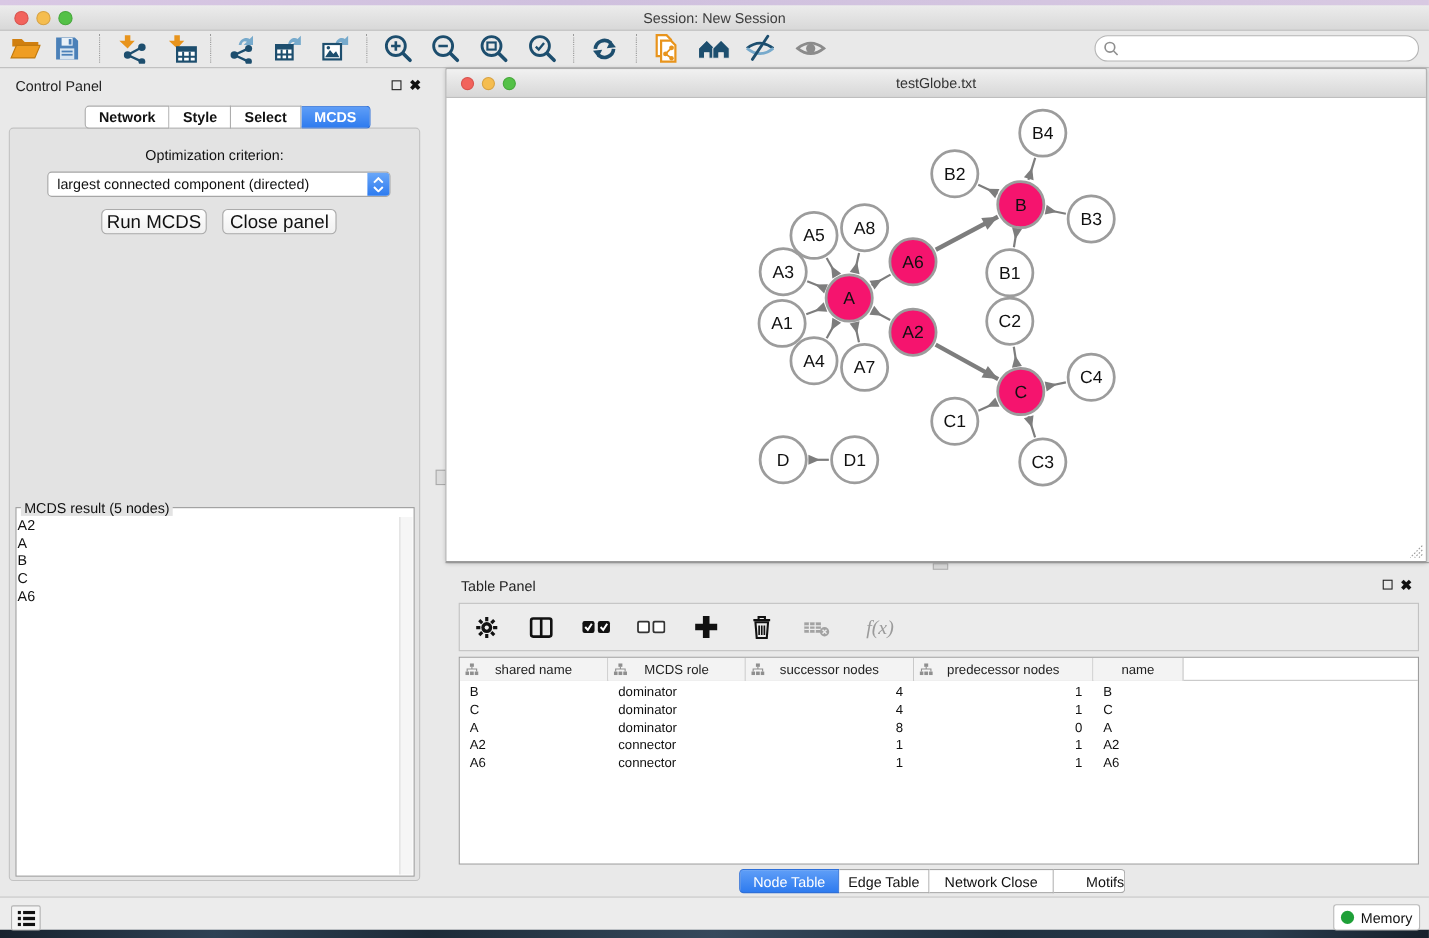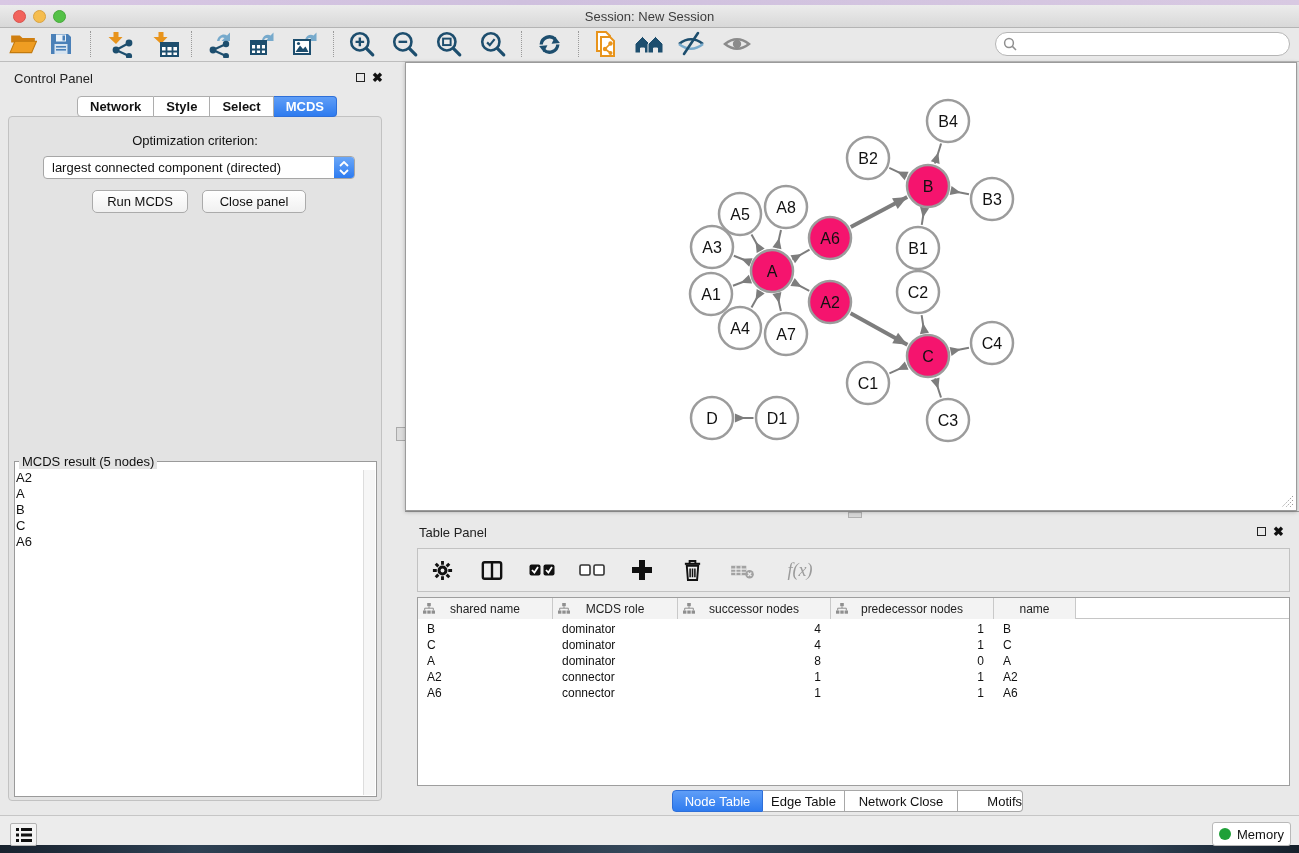--- a/index.html
+++ b/index.html
@@ -42,21 +42,21 @@
   .seg-tab:last-child { border-radius:0 4px 4px 0; }
   .seg-tab.active { background:linear-gradient(#5f9ef7,#2e7bef); border-color:#2e6fd8; color:#fff; }
 
   #opt-label { left:8px; top:133px; width:374px; text-align:center; font-size:13px; color:#111; }
   #criterion { left:43px; top:156px; width:312px; height:23px; background:#fff; border:1px solid #a6a6a6;
     border-radius:4px; display:flex; align-items:center; }
   #criterion .val { flex:1; font-size:13px; padding-left:8px; color:#111; white-space:nowrap; overflow:hidden; }
   #criterion .spin { width:20px; height:21px; border-radius:0 3px 3px 0;
     background:linear-gradient(#6aa7f8,#2d7bf0); display:flex; flex-direction:column; align-items:center; justify-content:center; gap:2px; }
   .btn { background:linear-gradient(#ffffff,#f0f0f0); border:1px solid #ababab; border-radius:5px;
-    font-size:13px; color:#111; text-align:center; }
+    font-size:17px; color:#111; text-align:center; }
   #run-btn { left:92px; top:190px; width:96px; height:23px; line-height:21px; }
   #closep-btn { left:202px; top:190px; width:104px; height:23px; line-height:21px; }
 
   #result-group { left:14px; top:461px; width:363px; height:336px; border:1px solid #9a9a9a; background:#fff; }
   #result-title { left:19px; top:454px; background:#e3e3e3; padding:0 3px; font-size:13px; color:#111; }
   #result-list { left:16px; top:470px; }
   .result-item { font-size:13px; color:#111; height:16px; line-height:16px; }
   #result-scroll { left:363px; top:470px; width:12px; height:325px; background:#f6f6f6; border-left:1px solid #ddd; }
 
   
@@ -295,20 +295,26 @@
     <div class="result-item">C</div>
     <div class="result-item">A6</div>
   </div>
 <div class="abs" id="result-scroll"></div>
 
 <div class="abs" id="vsplit-grip"></div>
 <div class="abs" id="hsplit"></div>
 <div class="abs" id="hsplit-grip"></div>
 
 <div class="abs" id="net-frame">
+  <div class="abs" id="net-titlebar">
+    <div class="abs light red" style="left:13px"></div>
+    <div class="abs light yellow" style="left:32px"></div>
+    <div class="abs light green" style="left:51px"></div>
+    <div class="title">testGlobe.txt</div>
+  </div>
   <div class="abs" id="net-canvas">
     <svg id="graph-svg" width="890" height="421" viewBox="405 88 890 421">
         <line x1="759.4959332173705" y1="249.5083810434412" x2="750.5040667826295" y2="233.4916189565588" stroke="#7D7D7D" stroke-width="2"></line>
         <polygon points="754.550406678263,240.69916189565586 763.7016470364665,247.60313176134827 755.67939621092,252.10685152305854" fill="#7D7D7D"></polygon>
         <line x1="776.0218766519276" y1="247.04284959118786" x2="779.9781233480724" y2="228.95715040881214" stroke="#7D7D7D" stroke-width="2"></line>
         <polygon points="778.1978123348072,237.0957150408812 780.4477351873729,248.33617086604696 771.4602550273273,246.37015958103697" fill="#7D7D7D"></polygon>
         <line x1="749.1807977641964" y1="261.27231910567855" x2="732.8192022358036" y2="254.72768089432142" stroke="#7D7D7D" stroke-width="2"></line>
         <polygon points="740.1819202235804,257.6727680894321 751.6393225891045,257.301377413078 748.2225283666467,265.84336296922237" fill="#7D7D7D"></polygon>
         <line x1="749.0111137697459" y1="278.29089152944005" x2="731.9888862302541" y2="284.70910847055995" stroke="#7D7D7D" stroke-width="2"></line>
         <polygon points="739.6488886230254,281.820910847056 747.8508122137592,273.81226243351176 751.0966080465613,282.42067746833465" fill="#7D7D7D"></polygon>

